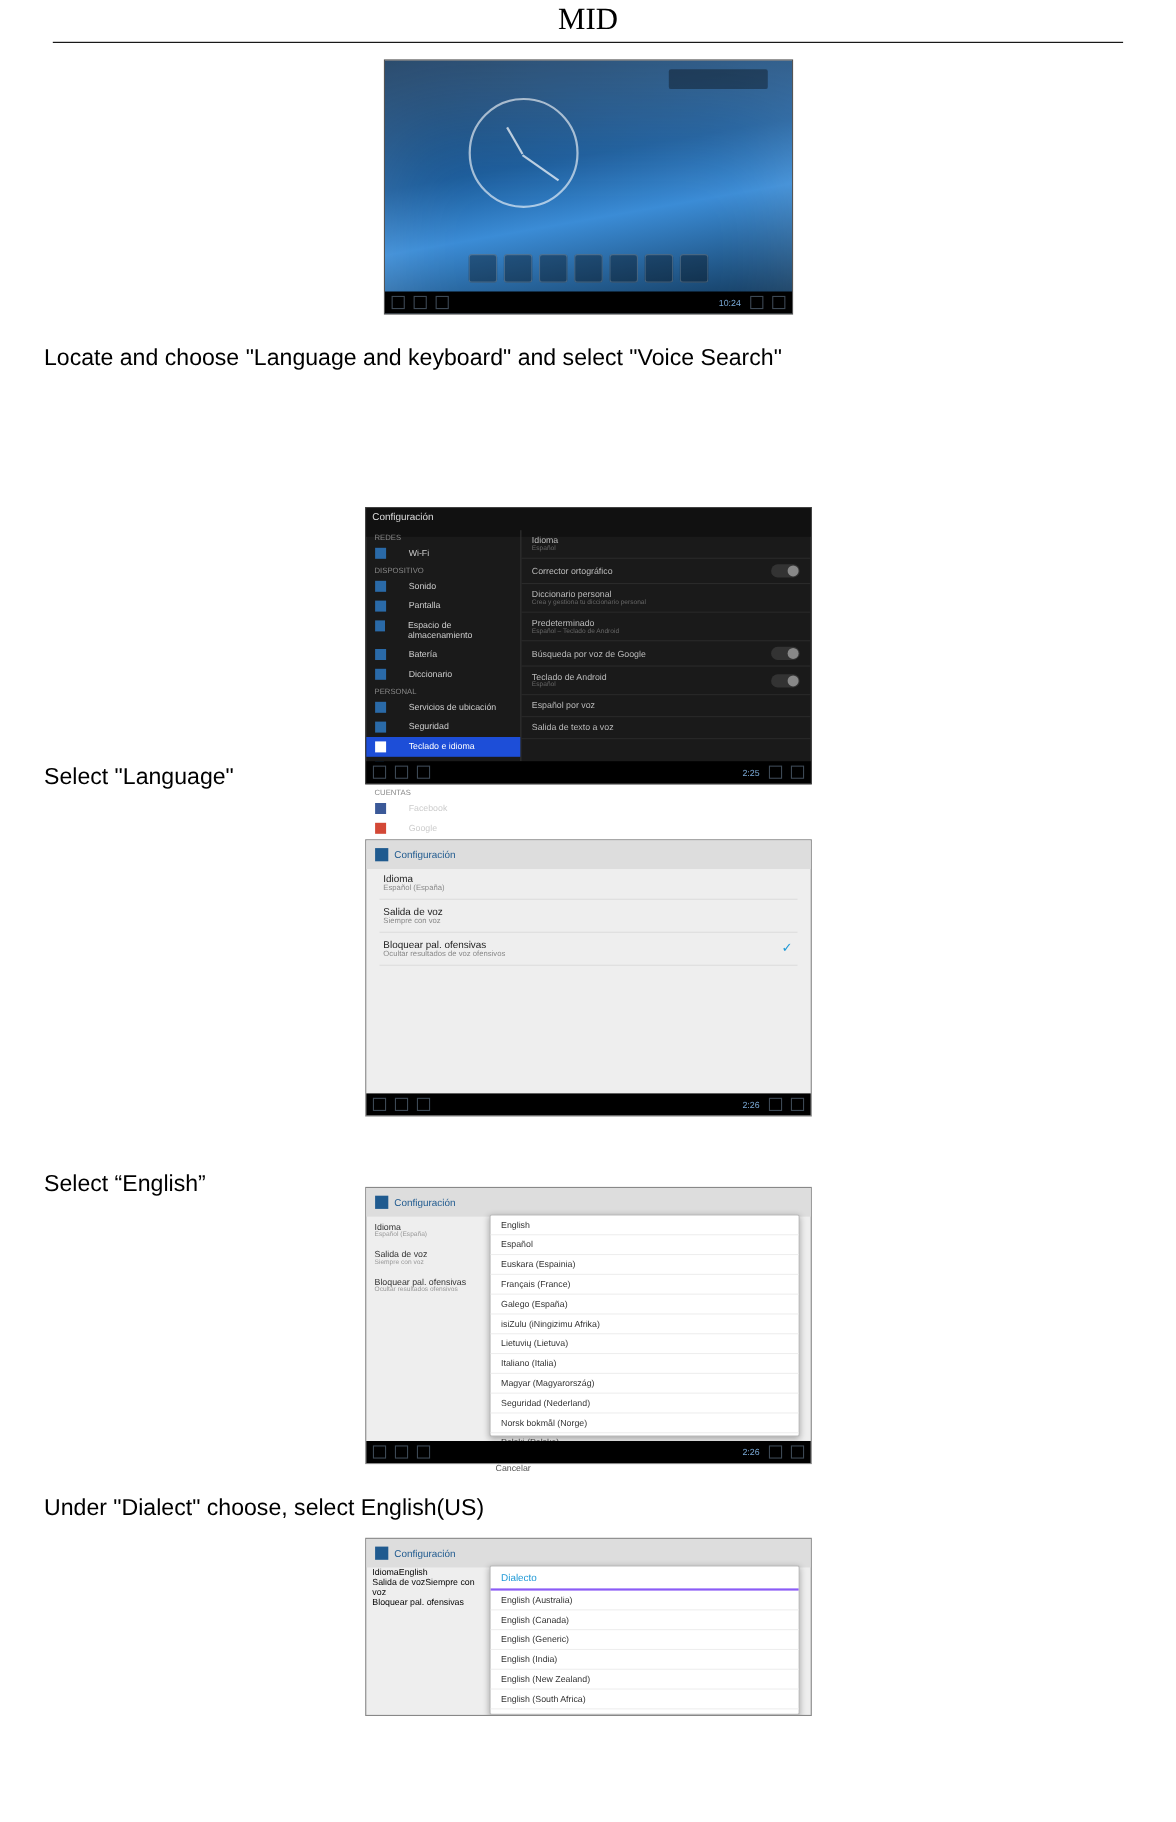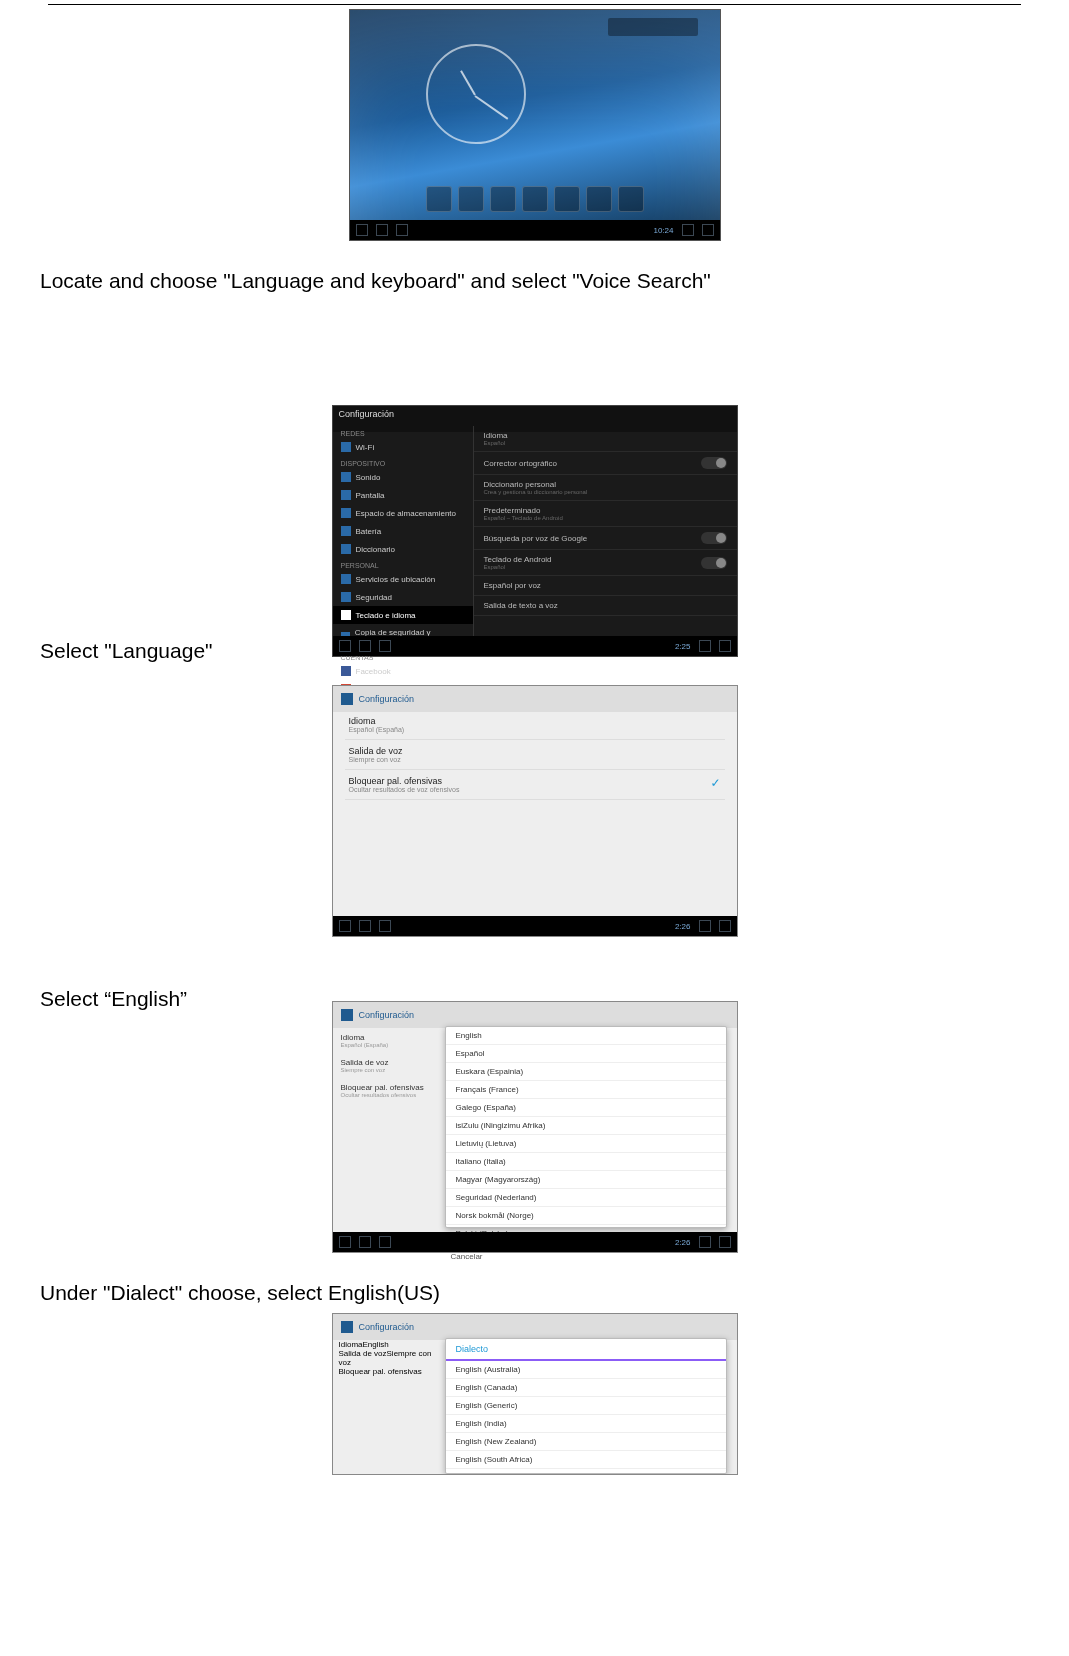--- a/index.html
+++ b/index.html
@@ -1,41 +1,41 @@
 <!DOCTYPE html>
 <html><head>
 <meta charset="utf-8">
 <style>
 html,body{margin:0;padding:0;background:#fff;font-family:Arial,Helvetica,sans-serif;color:#000}
 .page{width:1069px;margin:0 auto;position:relative}
 .header-title{font-family:"Times New Roman",serif;font-size:28px;text-align:center;padding-top:2px}
 .top-rule{border:0;border-top:1px solid #000;margin:4px 48px 0 48px}
 .content{padding:0 40px}
 .instr{font-size:21px;margin:28px 0 8px 0}
-.screenshot{display:block;margin:4px auto}
+.screenshot{display:block;margin:15px auto}
 
 .ss1{width:370px;height:230px;background:linear-gradient(170deg,#0a3057 0%,#1a5b9a 40%,#3b8cd6 60%,#0c2c49 100%);border:1px solid #555;position:relative;box-shadow:inset 0 60px 80px rgba(255,255,255,.15)}
 .ss1 .clock{position:absolute;left:76px;top:34px;width:96px;height:96px;border:2px solid rgba(255,255,255,.6);border-radius:50%}
 .ss1 .clock:before{content:"";position:absolute;left:48%;top:10%;width:2px;height:40px;background:rgba(255,255,255,.7);transform-origin:bottom;transform:rotate(125deg)}
 .ss1 .clock:after{content:"";position:absolute;left:48%;top:22%;width:2px;height:28px;background:rgba(255,255,255,.7);transform-origin:bottom;transform:rotate(-30deg)}
 .ss1 .srch{position:absolute;right:22px;top:8px;width:90px;height:18px;background:rgba(0,0,0,.35);border-radius:2px}
 .ss1 .dock{position:absolute;left:50%;transform:translateX(-50%);bottom:28px;display:flex;gap:6px}
 .ss1 .dico{width:26px;height:26px;background:rgba(0,0,0,.35);border-radius:3px;box-shadow:inset 0 0 0 1px rgba(255,255,255,.2)}
 .navbar{position:absolute;left:0;right:0;bottom:0;height:20px;background:#000;display:flex;align-items:center;justify-content:space-between;padding:0 6px;font-size:8px;color:#7aa9d6}
 .navbar .l,.navbar .r{display:flex;gap:8px;align-items:center}
 .nvicn{width:10px;height:10px;border:1px solid #567;opacity:.7}
 
 .ss2{width:404px;height:250px;background:#1a1a1a;border:1px solid #444;position:relative;color:#bbb;font-size:8px}
 .ss2 .hdr{height:20px;background:#111;color:#ddd;padding:3px 6px;font-size:9px}
 .ss2 .body{position:absolute;top:20px;bottom:20px;left:0;right:0;display:flex}
 .ss2 .side{width:140px;border-right:1px solid #333;display:flex;flex-direction:column}
 .ss2 .cat{color:#888;font-size:7px;padding:4px 8px 1px;text-transform:uppercase}
-.ss2 .it{padding:4px 8px;display:flex;align-items:center;gap:5px;color:#ccc}
+.ss2 .it{padding:4px 8px;display:flex;align-items:flex-start;gap:21px;color:#ccc}
 .ss2 .it .ic{width:10px;height:10px;background:#2a6aa8}
-.ss2 .it.sel{background:#000000;color:#fff}
+.ss2 .it.sel{background:#1d4ed8;color:#fff}
 .ss2 .main{flex:1;display:flex;flex-direction:column}
 .ss2 .row{padding:5px 10px;border-bottom:1px solid #2a2a2a;display:flex;justify-content:space-between;align-items:center}
 .ss2 .row .sub{color:#666;font-size:6px;display:block}
 .ss2 .tog{width:26px;height:12px;border-radius:6px;background:#333;position:relative}
 .ss2 .tog:after{content:"";position:absolute;right:1px;top:1px;width:10px;height:10px;background:#888;border-radius:50%}
 
 .ss3{width:404px;height:250px;background:#eee;border:1px solid #888;position:relative;font-size:8px;color:#444}
 .ss3 .hdr{height:20px;background:#ddd;color:#1f5a8f;padding:3px 8px;font-size:9px;display:flex;align-items:center;gap:6px}
 .ss3 .hdr .ic{width:12px;height:12px;background:#1f5a8f}
 .ss3 .body{position:absolute;top:20px;bottom:20px;left:0;right:0;padding:4px 12px}
@@ -68,20 +68,21 @@
 .bot-rule{border:0;border-top:1px solid #000;margin:0 48px}
 .pgno{position:absolute;right:32px;top:-14px;font-size:14px}
 .fchar{text-align:center;font-size:14px;margin-top:2px}
 
 .gap-lg{height:100px}
 </style>
 </head>
 <body>
 
 <div class="page">
+  <div class="header-title">MID</div>
   <hr class="top-rule">
 
   <div class="content">
 
     <div class="screenshot ss1">
       <div class="srch"></div>
       <div class="clock"></div>
       <div class="dock">
         <div class="dico"></div>
         <div class="dico"></div>

